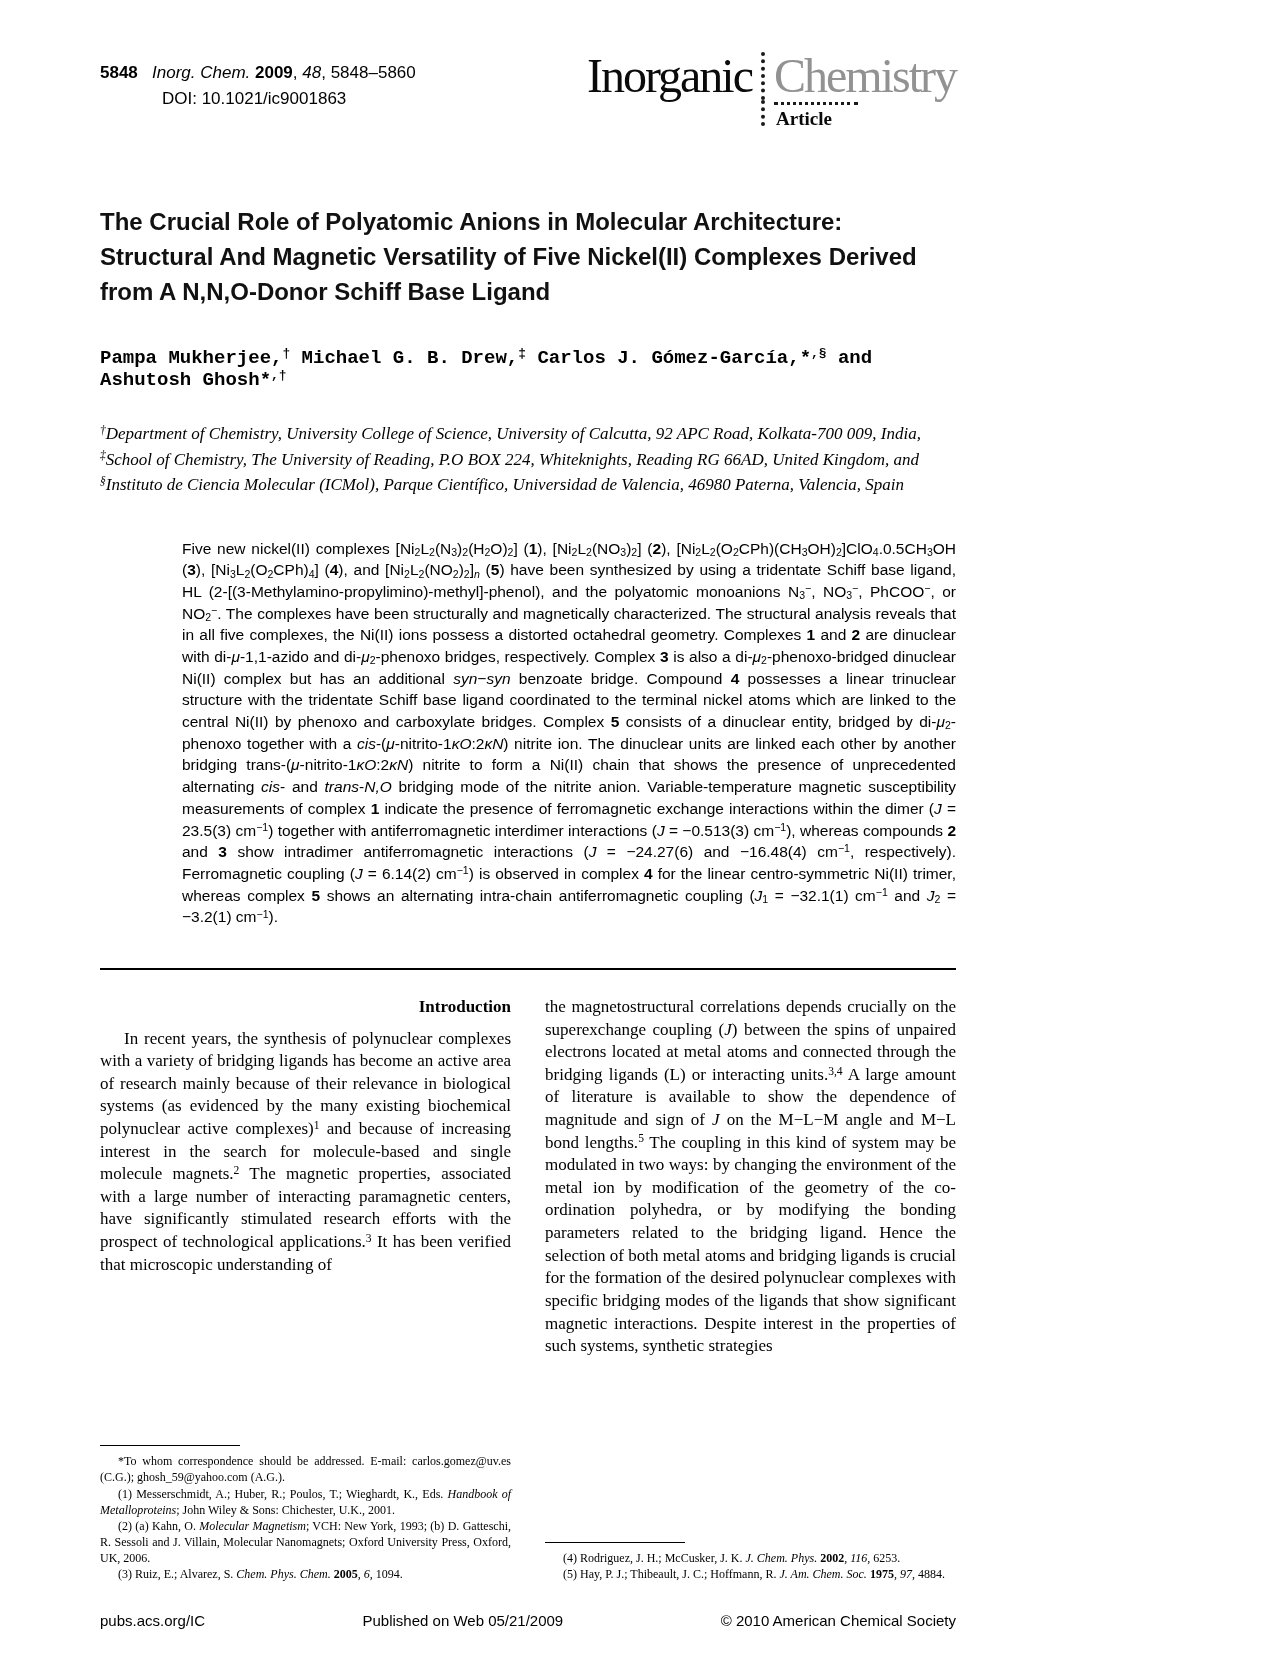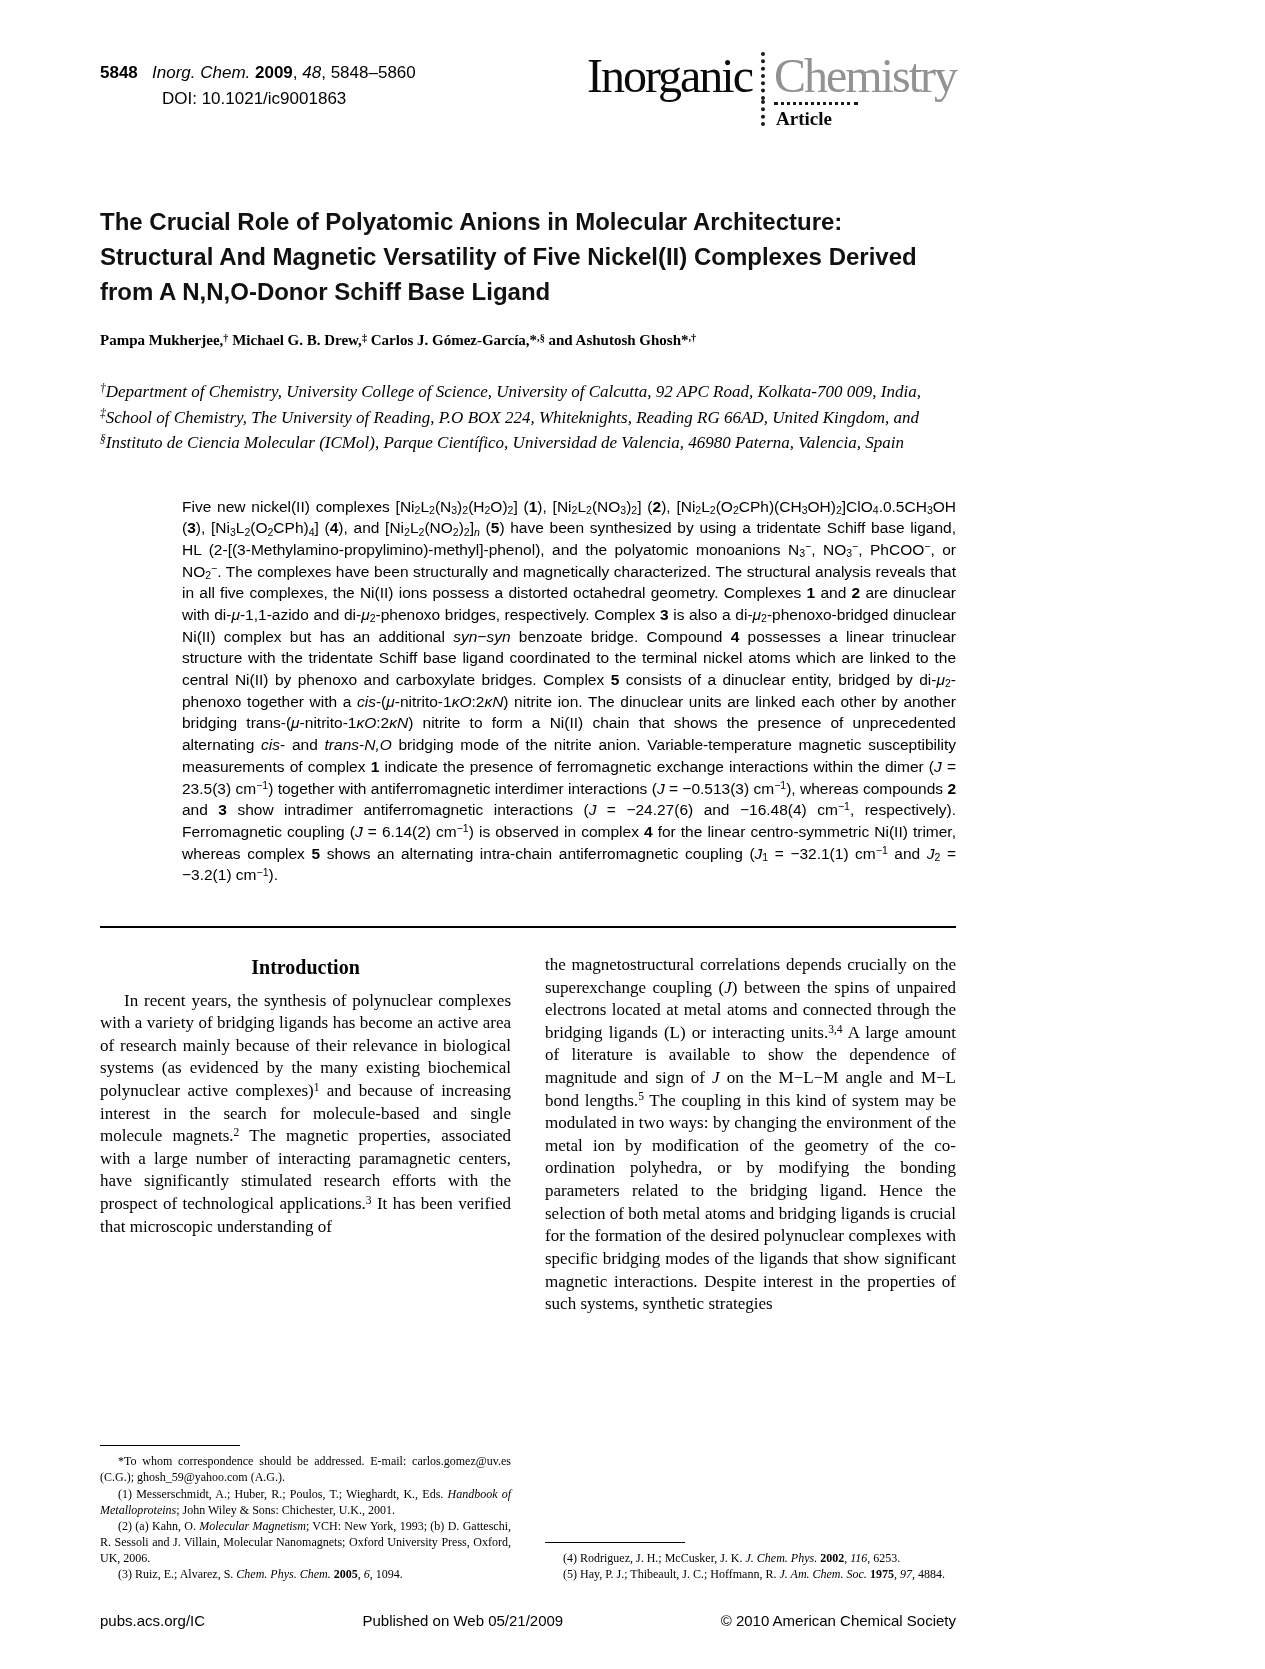--- a/index.html
+++ b/index.html
@@ -32,22 +32,22 @@
     font-family:"Liberation Serif", serif; font-weight:bold; font-size:19px; color:#0a0a0a;
   }
 
   
   .paper-title {
     margin-top:74px; max-width:880px;
     font-family:"Liberation Sans", sans-serif; font-weight:bold;
     font-size:24px; line-height:1.46; color:#111;
   }
   .authors {
-    margin-top:23px;
-    font-family:Liberation Serif, serif; font-weight:bold; font-size:15px;
+    margin-top:38px;
+    font-family:Liberation Mono, monospace; font-weight:bold; font-size:19px;
   }
   .affiliations {
     margin-top:30px; max-width:850px;
     font-style:italic; font-size:17px; line-height:1.5;
   }
   .received {
     margin-top:26px;
     font-family:"Liberation Sans", sans-serif; font-size:12.5px;
   }
 
@@ -55,21 +55,21 @@
     margin-top:40px; margin-left:82px;
     font-family:"Liberation Sans", sans-serif; font-size:15.5px; line-height:1.4;
     text-align:justify;
   }
 
   .rule { margin-top:40px; border:none; border-top:2px solid #000; }
 
   
   .columns { margin-top:26px; display:flex; gap:34px; flex:1; text-align:justify; }
   .col { flex:1; display:flex; flex-direction:column; font-size:17px; line-height:1.33; }
-  .sec-heading { font-size:20px; font-weight:bold; margin-bottom:9px; text-align:center; }
+  .sec-heading { font-size:17px; font-weight:bold; margin-bottom:9px; text-align:right; }
   .body-par.indent { text-indent:24px; }
   .col-spacer { flex:1; }
   .footnotes { font-size:12px; line-height:1.34; }
   .fn-rule { width:34%; border-top:1px solid #000; margin-bottom:7px; }
   .fn { text-indent:18px; }
 
   sup { font-size:68%; vertical-align:baseline; position:relative; top:-0.45em; line-height:0; }
   sub { font-size:68%; vertical-align:baseline; position:relative; bottom:-0.22em; line-height:0; }
 
   

